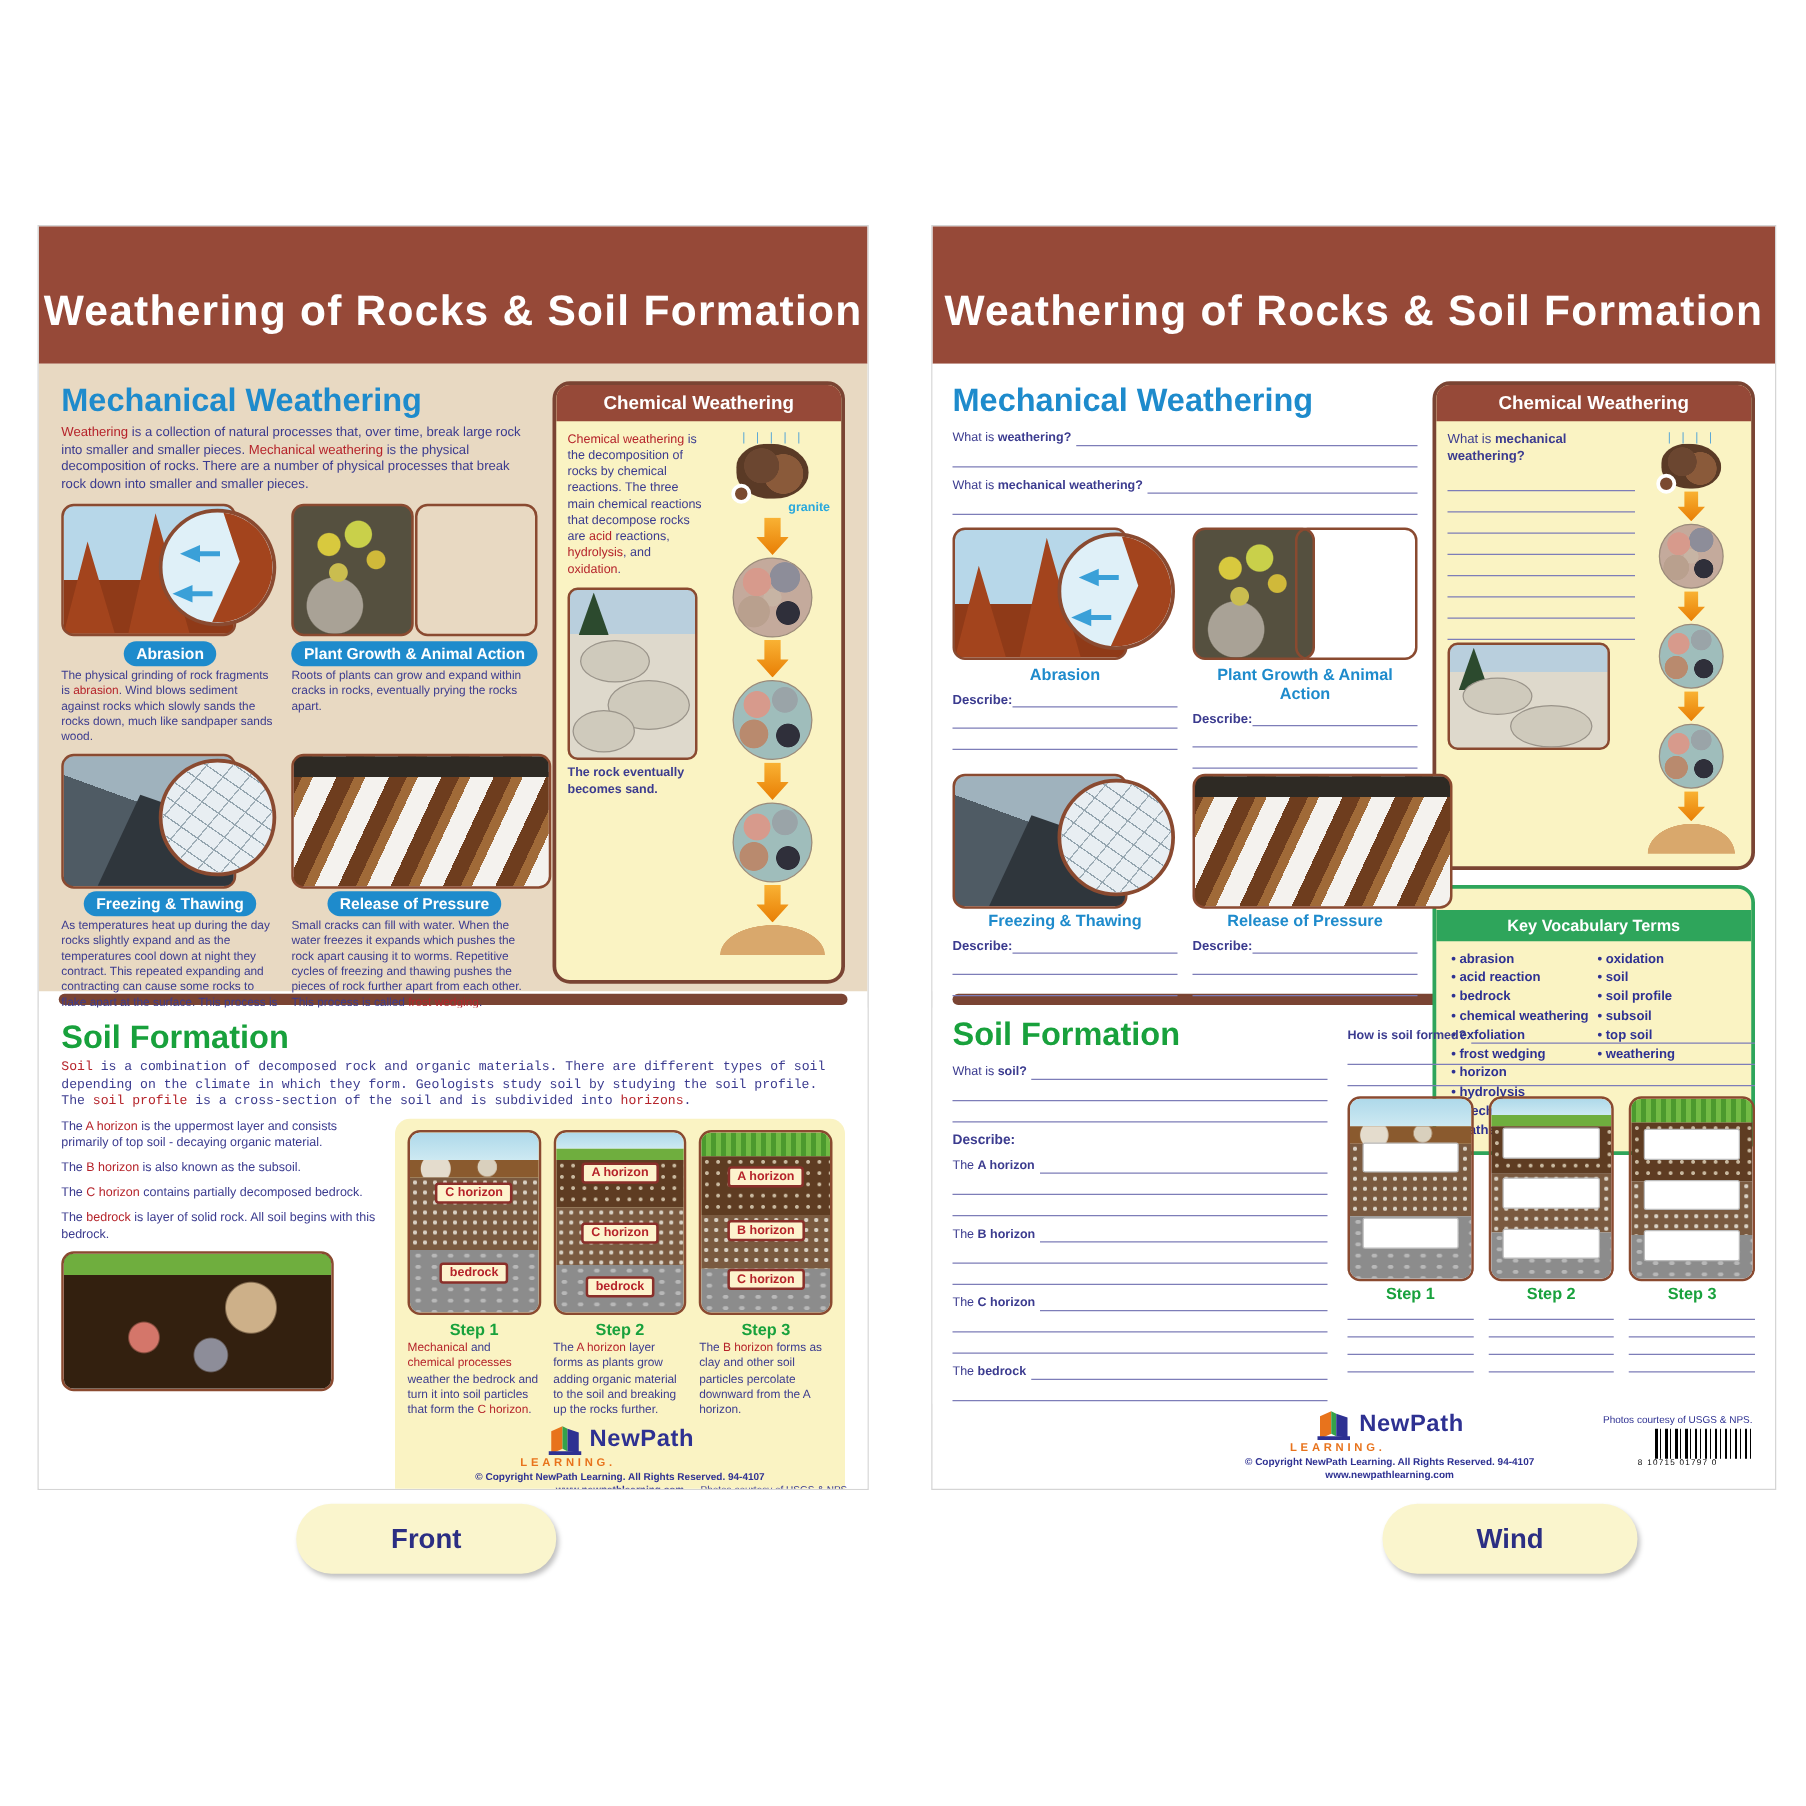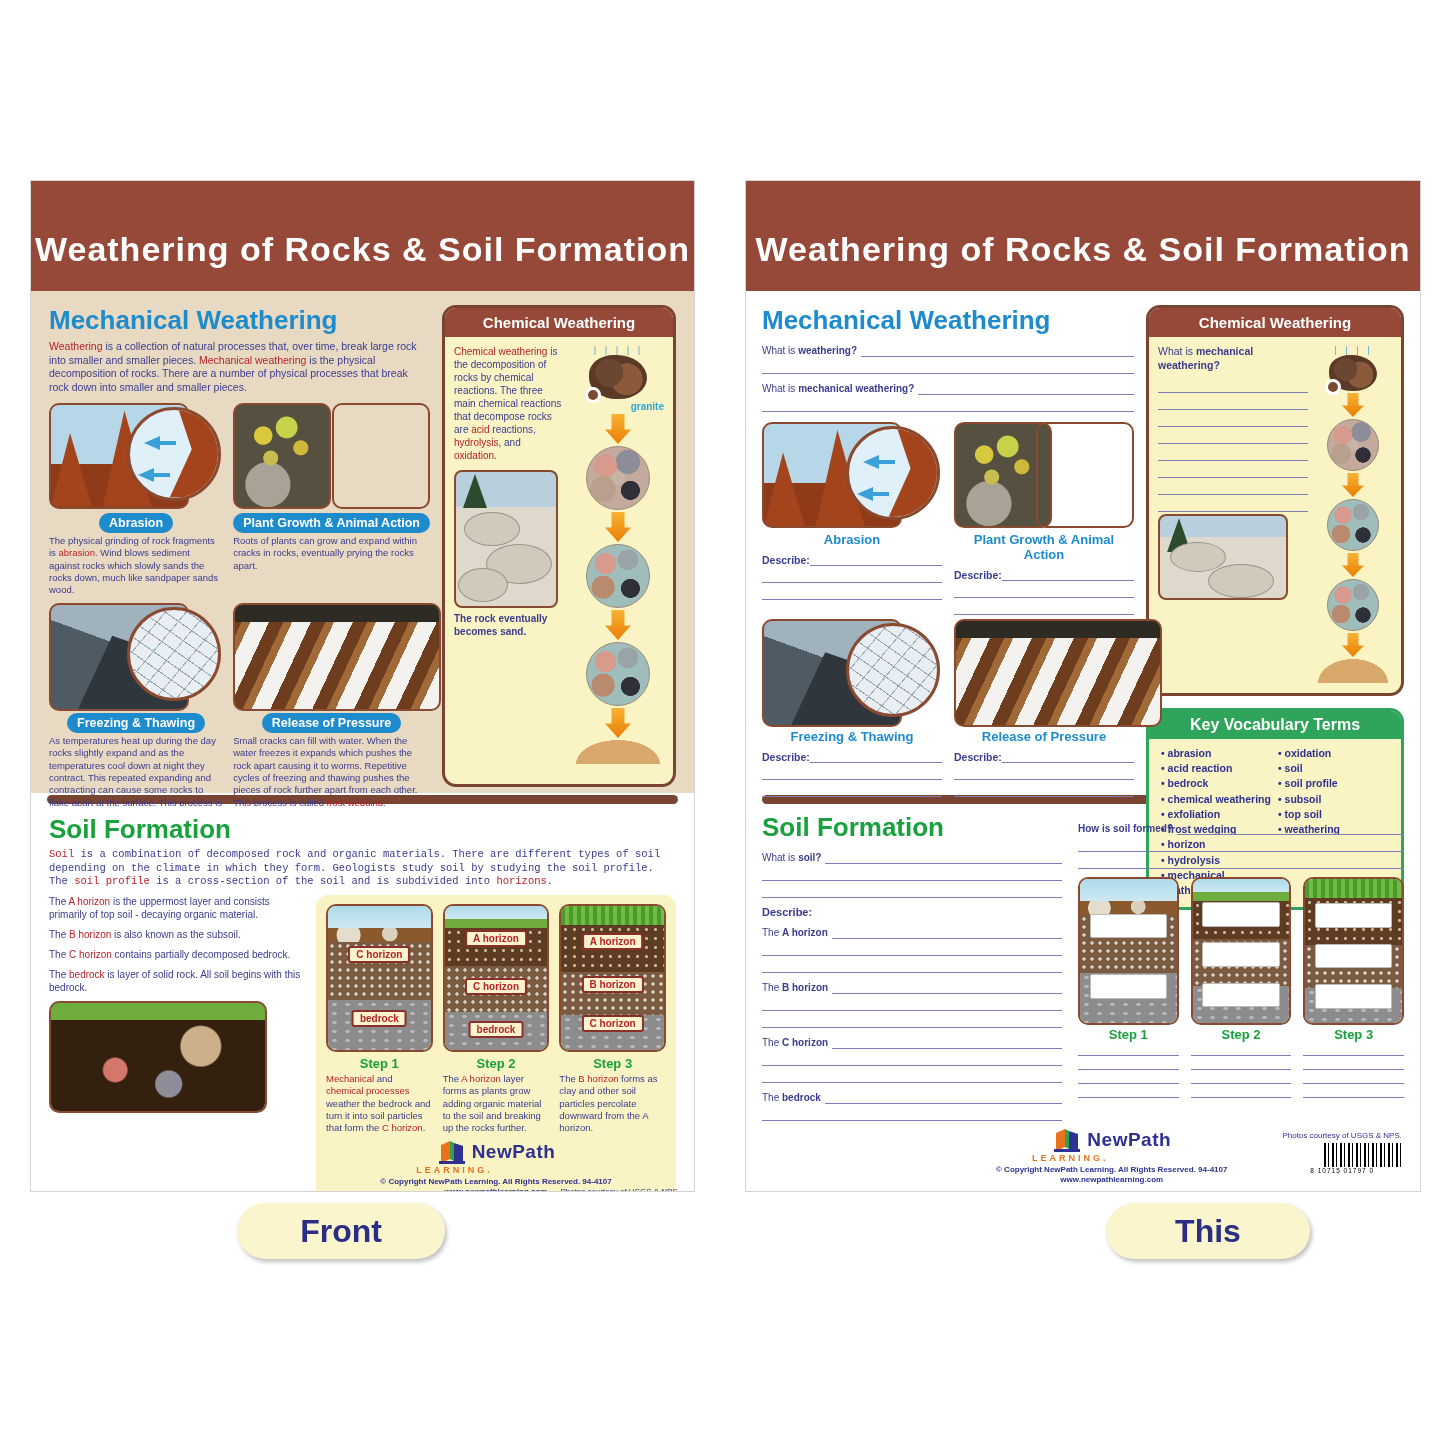--- a/index.html
+++ b/index.html
@@ -142,39 +142,39 @@
   .qrow .lbl{white-space:nowrap;}
   .bline{border-bottom:1.4px solid var(--line);height:13px;margin-top:4px;}
   .qrow .bline{flex:1;margin-top:0;}
   .bgrid{display:grid;grid-template-columns:1fr 1fr;column-gap:12px;row-gap:4px;margin-top:10px;}
   .blab{color:var(--blue);font-weight:bold;font-size:13px;text-align:center;margin-top:2px;}
   .desc{display:flex;align-items:flex-end;font-size:10.5px;font-weight:bold;margin-top:2px;}
   .desc .bline{flex:1;}
   .bt-right{width:258px;flex-shrink:0;}
   .chem-q{font-size:10.5px;margin-bottom:2px;}
   .vocab{border:3px solid var(--vgreen);border-radius:14px;overflow:hidden;margin-top:12px;background:var(--yellow);}
-  .vocab-head{background:var(--vgreen);color:#fff;font-weight:bold;font-size:16px;text-align:center;padding:5px 0;}
+  .vocab-head{background:var(--vgreen);color:#fff;font-weight:bold;font-size:13px;text-align:center;padding:5px 0;margin-top:17px;}
   .vocab-body{display:flex;padding:7px 10px 9px 12px;gap:4px;}
   .vocab ul{list-style:none;flex:1;}
   .vocab li{font-size:10.5px;font-weight:bold;color:#2e3192;line-height:1.45;}
   .vocab li:before{content:"• ";}
   .back-soil{background:#fff;padding:6px 16px 2px 16px;display:flex;gap:16px;}
   .bs-left{width:300px;flex-shrink:0;}
   .bs-right{flex:1;min-width:0;}
   .howrow{display:flex;align-items:flex-end;gap:4px;font-size:11px;font-weight:bold;margin-top:6px;}
   .howrow .bline{flex:1;}
   .bs-panels{display:grid;grid-template-columns:repeat(3,1fr);gap:12px;margin-top:8px;}
   .bs-steps{display:grid;grid-template-columns:repeat(3,1fr);gap:12px;margin-top:2px;}
   .bs-step h3{color:var(--green);font-size:13px;text-align:center;}
   .stepline .bline{height:10px;}
   .describe-b{font-size:11px;font-weight:bold;margin-top:8px;}
   
   .flip-pill{position:absolute;width:208px;height:56px;background:var(--cream);border-radius:28px;
       box-shadow:2px 3px 4px rgba(0,0,0,0.25);display:flex;align-items:center;justify-content:center;
-      color:var(--pillnavy);font-size:32px;font-weight:bold;}
+      color:var(--pillnavy);font-size:22px;font-weight:bold;}
   .flip-pill.front{left:237px;top:1203px;}
   .flip-pill.back{left:1106px;top:1203px;width:204px;}
 </style>
 </head>
 <body>
 
 <div class="poster front">
   <div class="poster-header">
     <h1>Weathering of Rocks &amp; Soil Formation</h1>
   </div>
@@ -649,14 +649,14 @@
       <div class="barcode"></div>
       <div class="bcnum">8 10715 01797 0</div>
     </div>
   </div>
 </div>
 
 <div class="flip-pill front">
   <span>Front</span>
 </div>
 <div class="flip-pill back">
-  <span>This</span>
+  <span>Wind</span>
 </div>
 
 </body></html>

